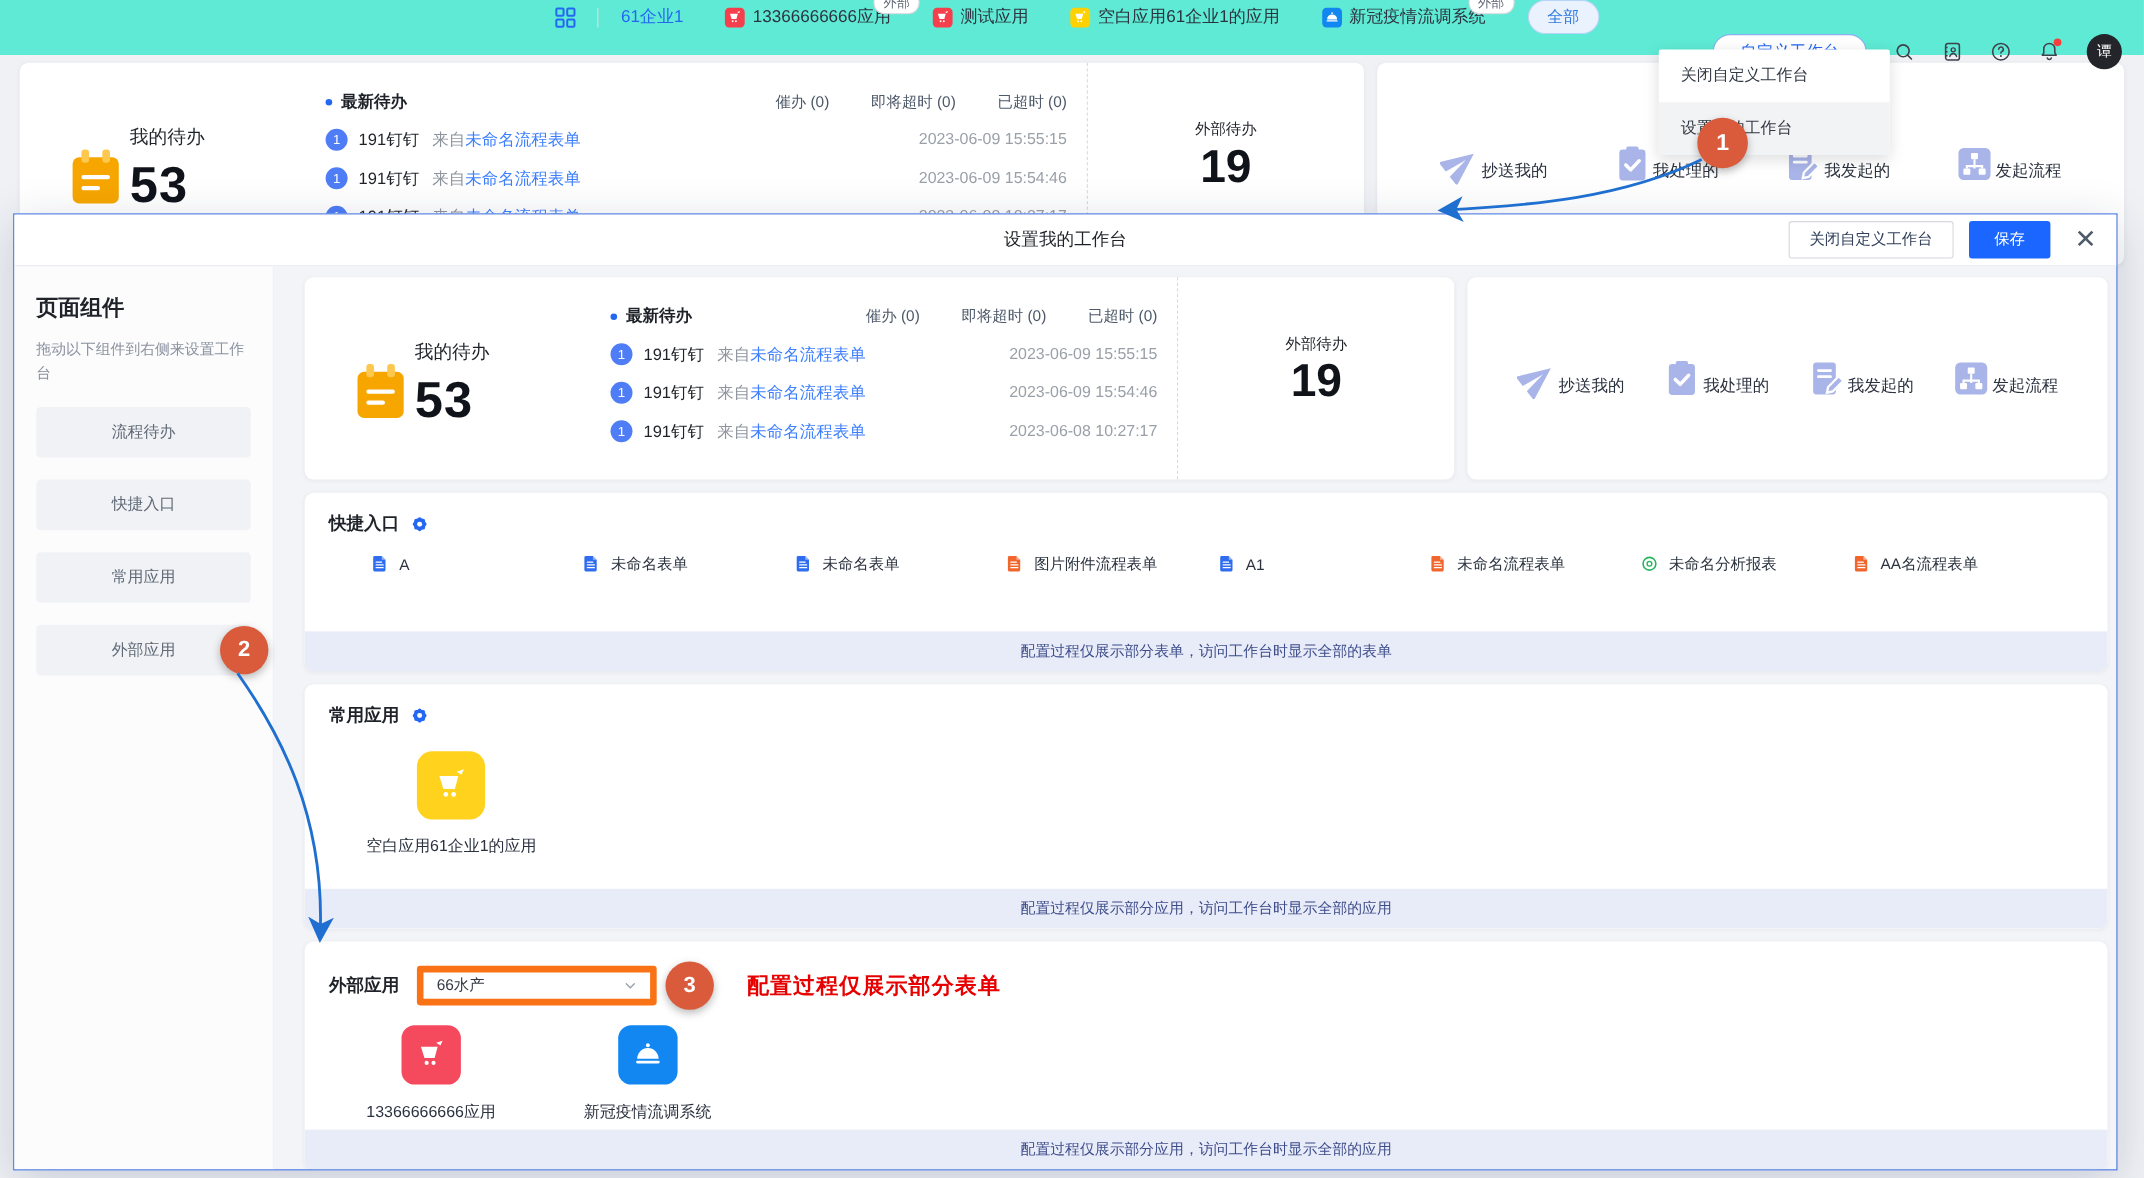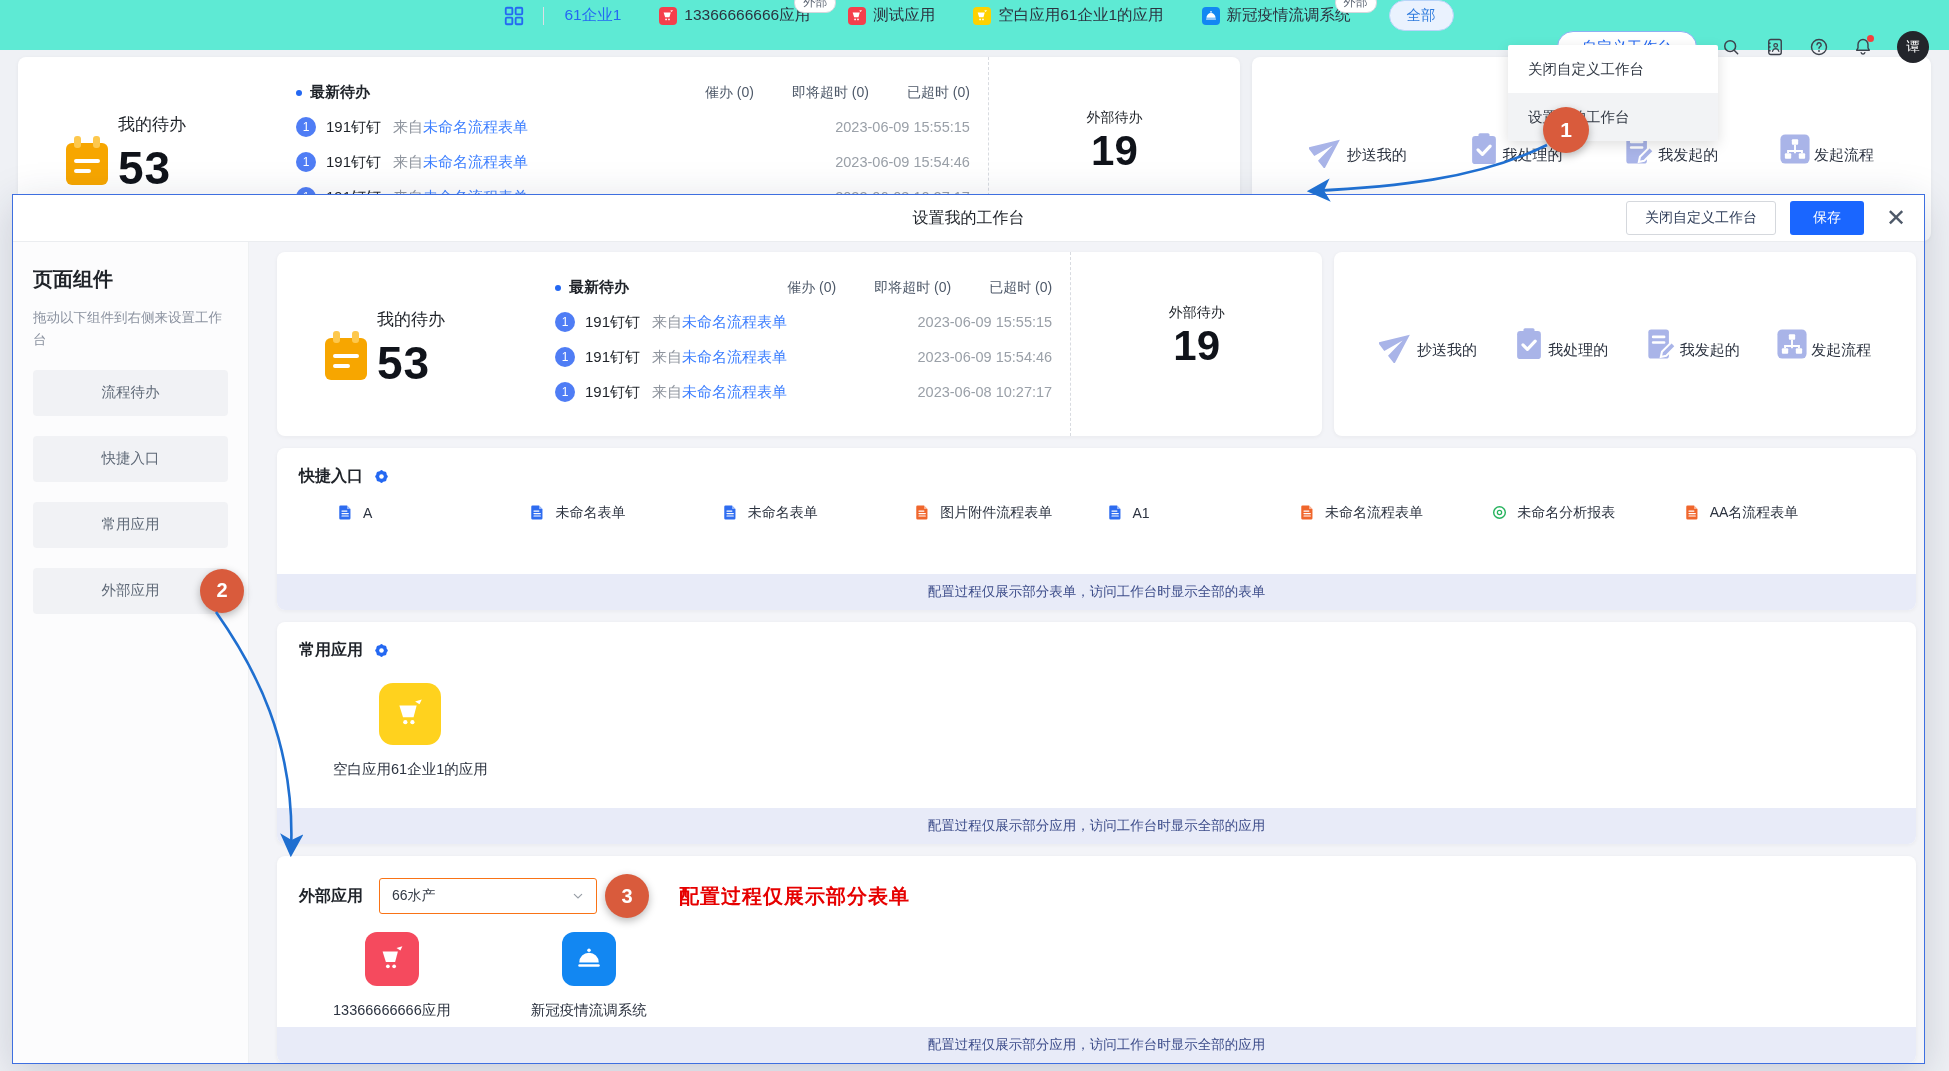--- a/index.html
+++ b/index.html
@@ -109,21 +109,21 @@
   .tile-ic { width:62px; height:62px; border-radius:14px; display:flex; align-items:center; justify-content:center; }
   .tile-ic svg { width:34px; height:34px; }
   .tile-ic.sm { width:54px; height:54px; border-radius:12px; }
   .tile-ic.sm svg { width:30px; height:30px; }
   .tile-lab { margin-top:15px; font-size:14.5px; color:#2c3340; white-space:nowrap; }
   .bg-yellow { background:#ffd21e; } .bg-red { background:#f54a5e; } .bg-blue { background:#1287f2; }
 
   .ea-card { flex:1 1 auto; min-height:0; }
   .ea-title-row { display:flex; align-items:center; padding:18px 22px 0; }
   .ea-title-row .st { font-size:16px; font-weight:700; color:#1f2329; }
-  .select { margin-left:16px; width:218px; height:36px; border:1px solid #f97316; border-radius:3px; background:#fff;
+  .select { margin-left:16px; width:218px; height:36px; border:6px solid #f97316; border-radius:3px; background:#fff;
             display:flex; align-items:center; padding:0 10px 0 12px; cursor:pointer; }
   .select .sv { font-size:14px; color:#333a45; flex:1; }
   .select svg { width:16px; height:16px; color:#9aa0a8; }
   .red-note { margin-left:30px; font-family:"DejaVu Serif","Liberation Serif",serif; font-weight:700;
               font-size:20px; color:#e60000; letter-spacing:1px; }
   .ea-apps { display:flex; gap:80px; }
   .ea-apps .app-tile { margin-top:14px; }
   .ea-apps .app-tile + .app-tile { margin-left:0; }
 
   

